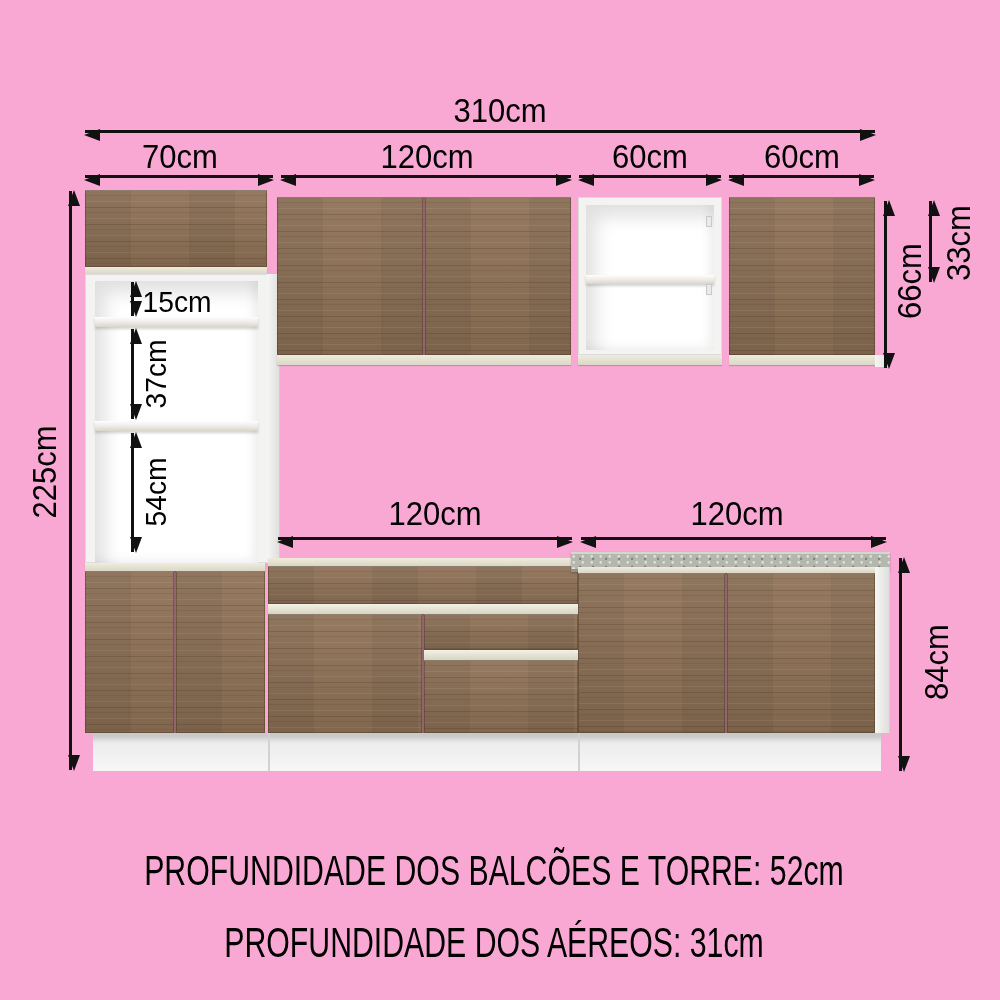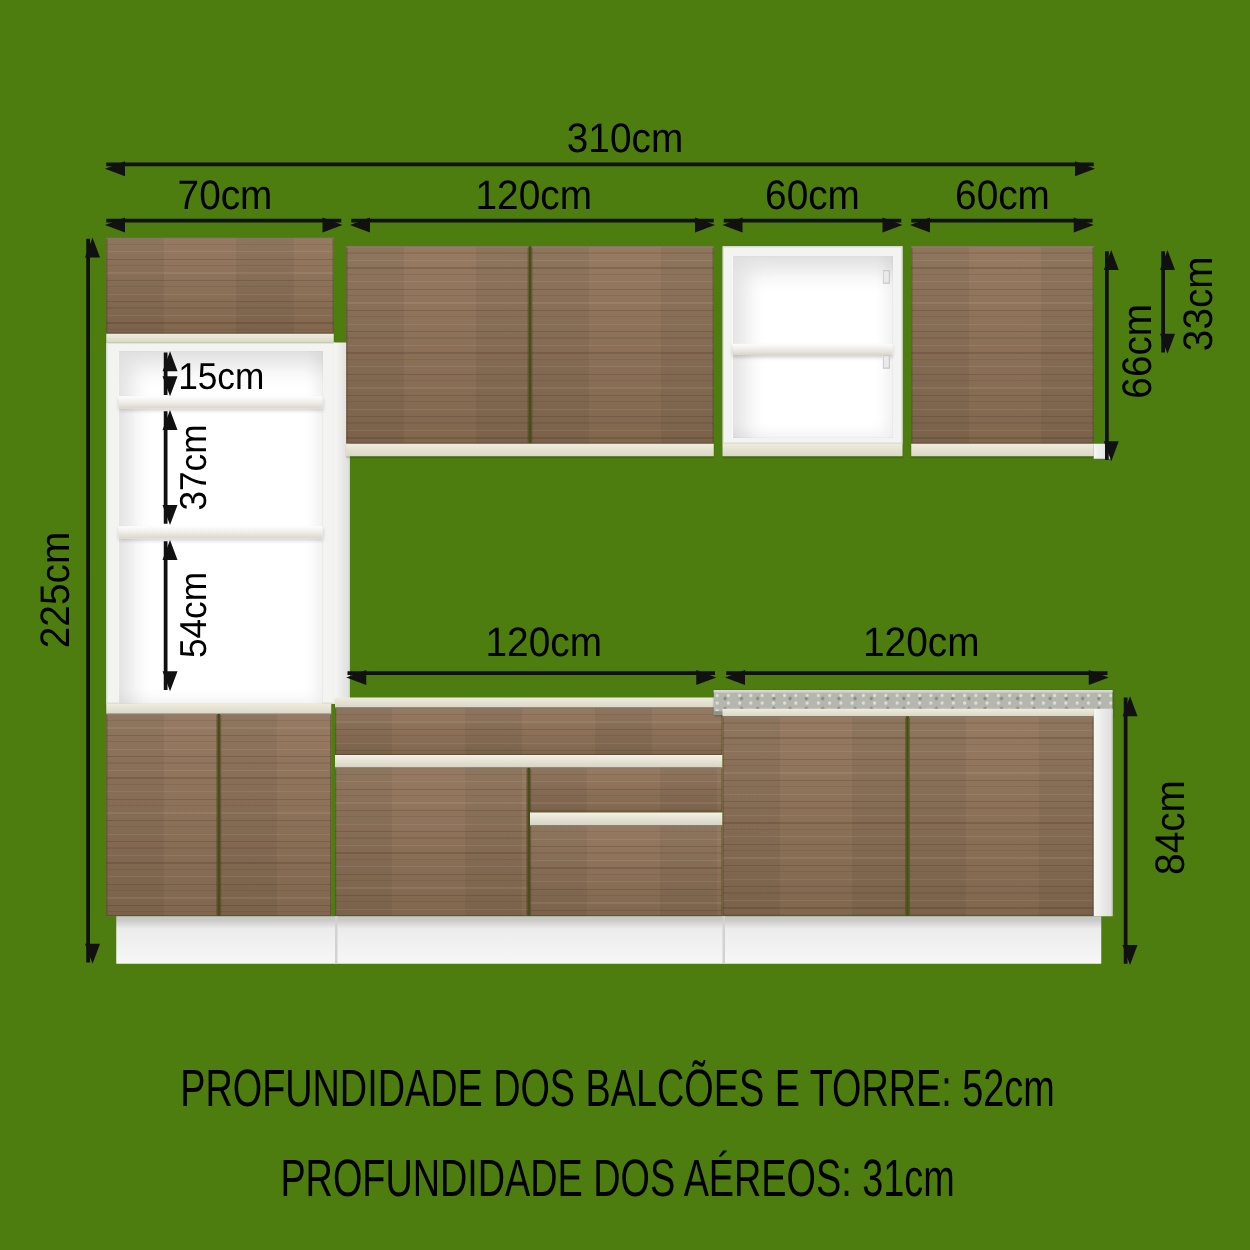--- a/index.html
+++ b/index.html
@@ -1,17 +1,17 @@
 <!DOCTYPE html>
 <html><head>
 <meta charset="utf-8">
 <style>
   html,body{margin:0;padding:0;background:#fff;}
   #stage{
-    position:relative;width:1000px;height:1000px;background:#4d7c0f;
+    position:relative;width:1000px;height:1000px;background:#f9a8d4;
     font-family:"Liberation Sans", sans-serif;overflow:hidden;
   }
   
   .dim{
     position:absolute;color:#000;font-size:33px;line-height:1;white-space:nowrap;
     transform:translate(-50%,-50%) scaleX(.94);
   }
   .dim.rot{transform:translate(-50%,-50%) rotate(-90deg) scaleX(.94);}
   .dim.sm{font-size:30px;}
   .harrow{position:absolute;height:0;border-top:3px solid #111;}

